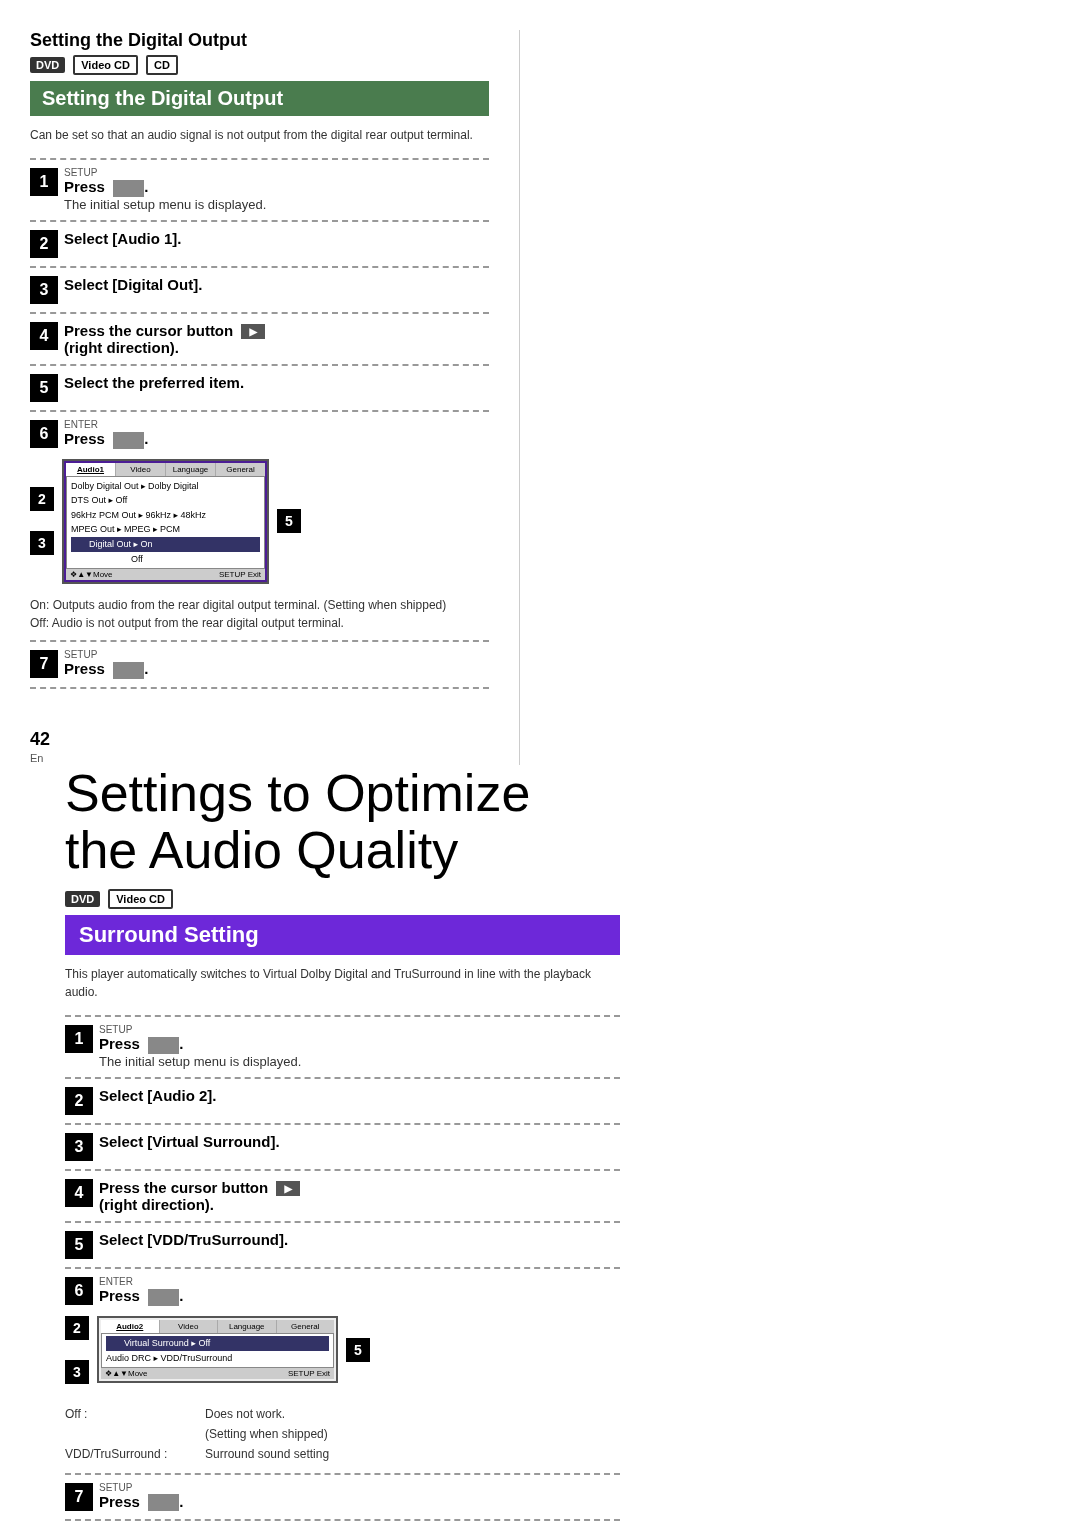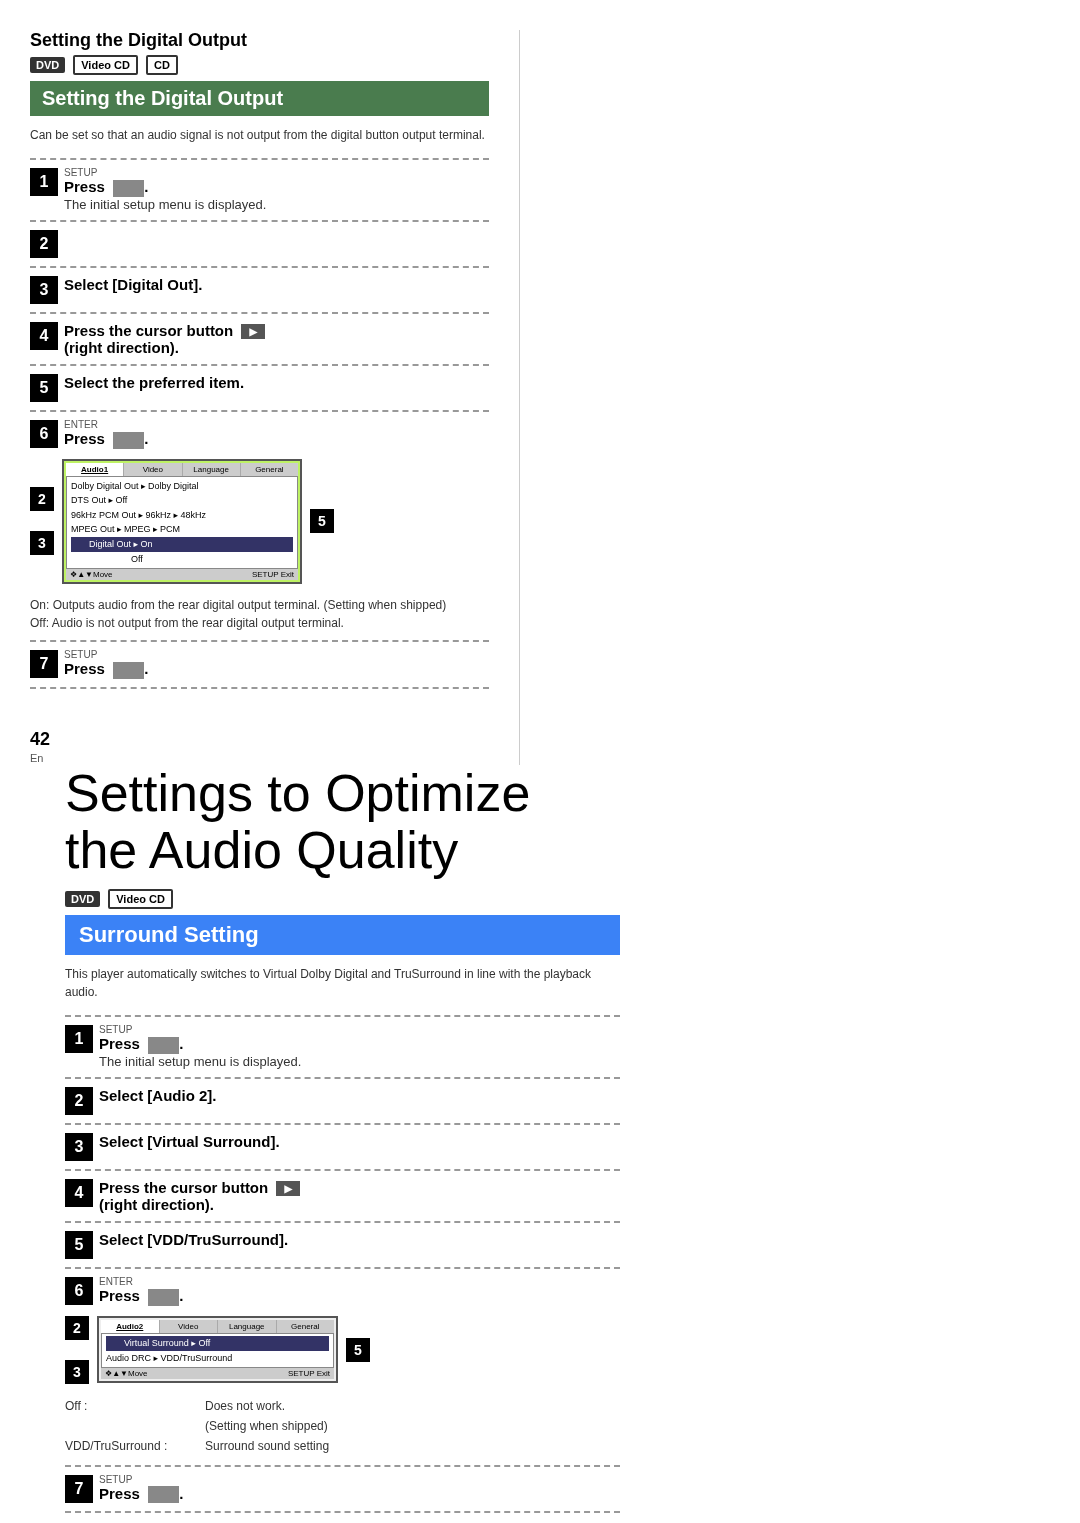--- a/index.html
+++ b/index.html
@@ -69,21 +69,21 @@
     
     .big-title {
       font-size: 52px;
       font-weight: normal;
       color: #000;
       line-height: 1.1;
       margin-bottom: 10px;
     }
     
     .dark-green-bar {
-      background: #3b82f6;
+      background: #6d28d9;
       color: #fff;
       font-size: 22px;
       font-weight: bold;
       padding: 7px 14px;
       margin-bottom: 10px;
     }
     .description {
       font-size: 12px;
       color: #333;
       margin-bottom: 14px;
@@ -173,22 +173,22 @@
       background: #000;
       color: #fff;
       font-size: 14px;
       font-weight: bold;
       display: flex;
       align-items: center;
       justify-content: center;
     }
     .screen-mockup {
       border: 2px solid #555;
-      background: #bef264;
-      width: 240px;
+      background: #4c1d95;
+      width: 207px;
       font-size: 9px;
       padding: 2px;
     }
     .screen-tabs {
       display: flex;
       background: #aaa;
       gap: 1px;
     }
     .screen-tab {
       flex: 1;
@@ -255,21 +255,21 @@
     }
     
     .screen-mockup-right {
       border: 2px solid #555;
       background: #eee;
       width: 241px;
       font-size: 9px;
       padding: 2px;
     }
     .off-note {
-      margin-top: 12px;
+      margin-top: 20px;
       font-size: 12px;
       line-height: 1.7;
     }
     .off-row {
       display: flex;
       gap: 10px;
     }
     .off-label {
       font-size: 12px;
       color: #333;
@@ -290,36 +290,39 @@
     <div class="section-title-small">Setting the Digital Output</div>
 
     <div class="badge-row">
       <span class="badge">DVD</span>
       <span class="badge outline">Video CD</span>
       <span class="badge outline">CD</span>
     </div>
 
     <div class="green-bar">Setting the Digital Output</div>
 
-    <p class="description">Can be set so that an audio signal is not output from the digital button output terminal.</p>
+    <p class="description">Can be set so that an audio signal is not output from the digital rear output terminal.</p>
 
     <hr class="dashed">
 
     <div class="step">
       <div class="step-num">1</div>
       <div class="step-content">
         <span class="step-label-small">SETUP</span>
         <span class="step-text">Press <span class="btn-box">&nbsp;&nbsp;&nbsp;&nbsp;</span>.</span>
         <div class="step-text-normal">The initial setup menu is displayed.</div>
       </div>
     </div>
     <hr class="dashed">
 
     <div class="step">
       <div class="step-num">2</div>
+      <div class="step-content">
+        <span class="step-text">Select [Audio 1].</span>
+      </div>
     </div>
     <hr class="dashed">
 
     <div class="step">
       <div class="step-num">3</div>
       <div class="step-content">
         <span class="step-text">Select [Digital Out].</span>
       </div>
     </div>
     <hr class="dashed">

